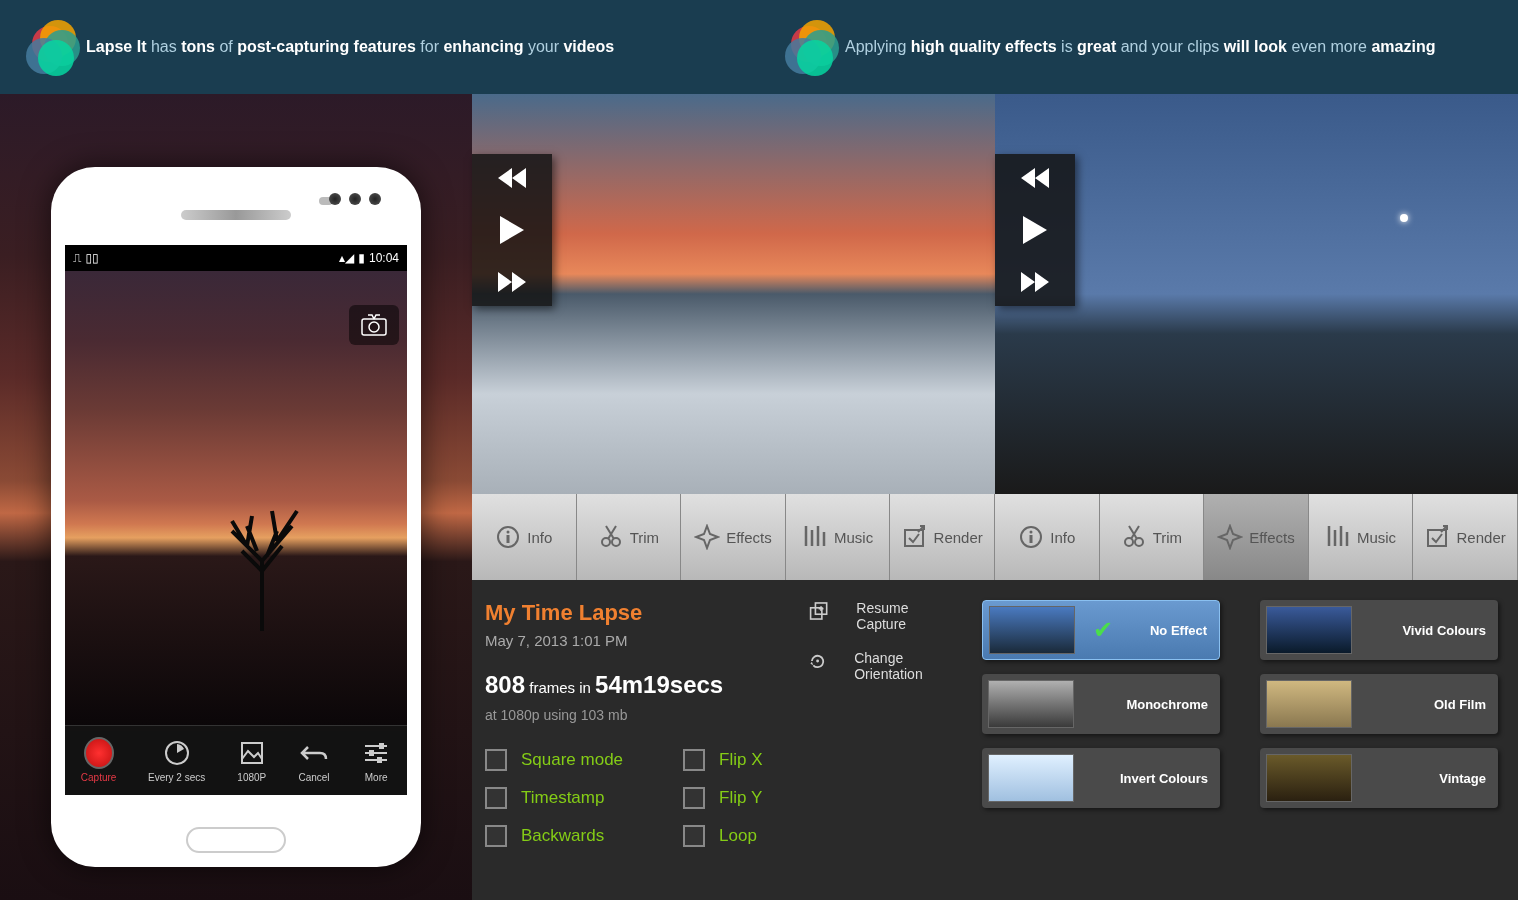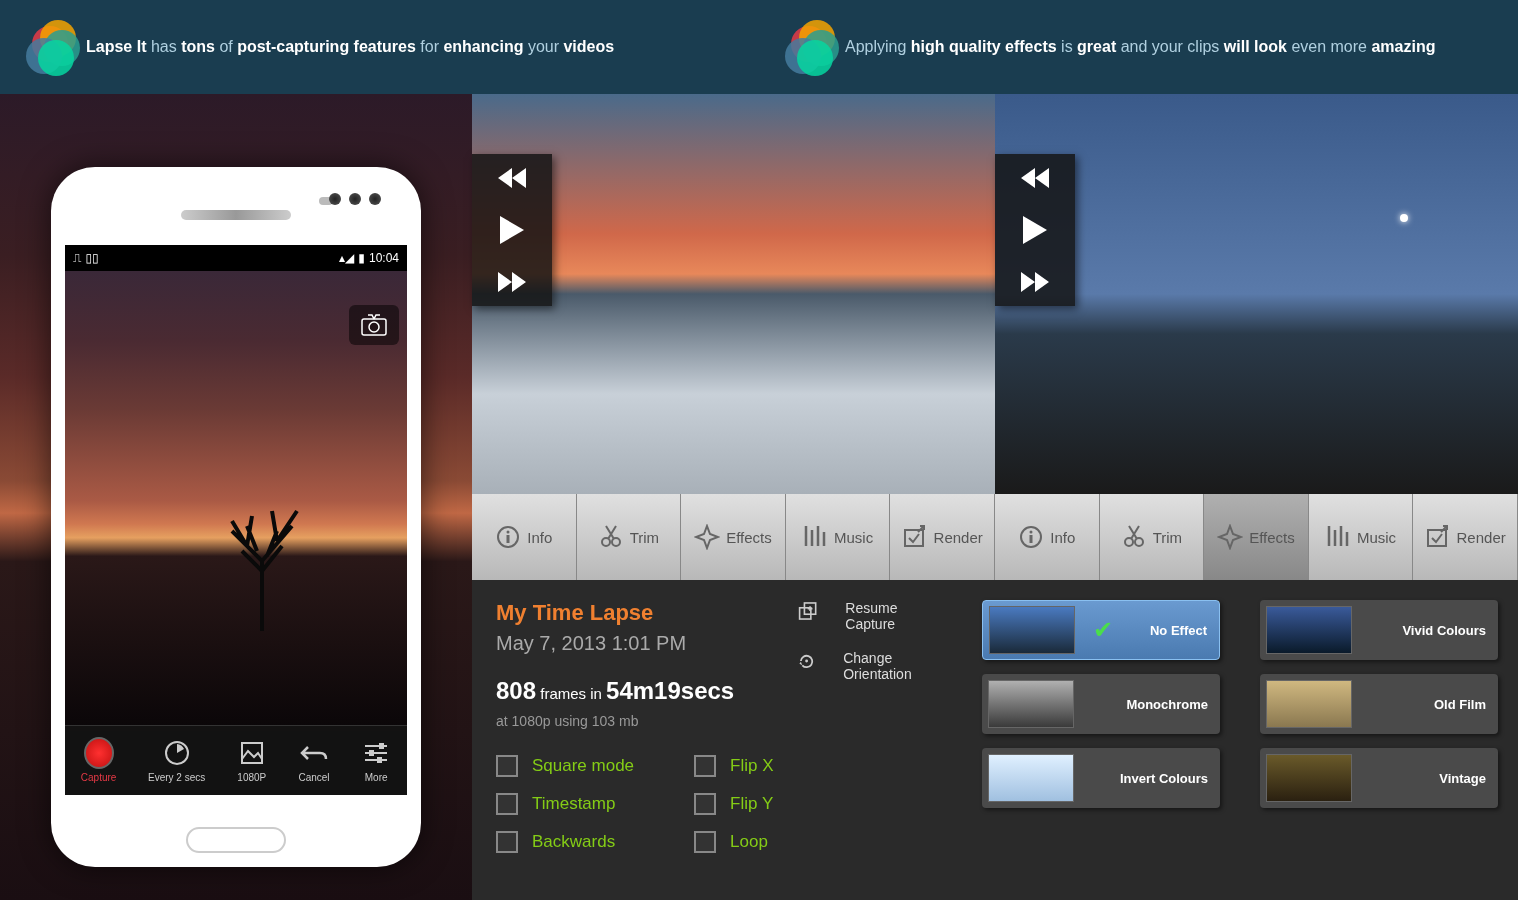--- a/index.html
+++ b/index.html
@@ -51,27 +51,27 @@
 .preview2 { background: linear-gradient(180deg, #3a5a8a 0%, #5a7aaa 50%, #2a3a4a 60%, #1a1a1a 100%); }
 .play-controls { position: absolute; top: 60px; left: 0; width: 80px; background: rgba(20,20,20,0.85); padding: 14px 0; display: flex; flex-direction: column; gap: 28px; align-items: center; box-shadow: 3px 3px 8px rgba(0,0,0,0.5); }
 .moon { position: absolute; top: 120px; right: 110px; width: 8px; height: 8px; background: #fff; border-radius: 50%; box-shadow: 0 0 6px #fff; }
 
 .tabs { height: 86px; display: flex; }
 .tab { flex: 1; background: linear-gradient(180deg, #e0e0e0, #b8b8b8); border-right: 1px solid #888; display: flex; align-items: center; justify-content: center; gap: 6px; color: #555; font-size: 15px; cursor: pointer; }
 .tab.active { background: linear-gradient(180deg, #b0b0b0, #888); }
 .tab-icon { width: 26px; height: 26px; }
 
 .editor { flex: 1; background: #2a2a2a; display: flex; }
-.editor-left { width: 490px; padding: 20px 24px; }
+.editor-left { width: 490px; padding: 20px 13px; }
 .editor-right { flex: 1; padding: 20px; }
 .info-area { display: flex; gap: 20px; }
 .info-col1 { flex: 1; }
 .info-col2 { width: 140px; }
 .project-title { color: #f08030; font-size: 22px; font-weight: bold; margin-bottom: 6px; }
-.project-date { color: #aaa; font-size: 20px; margin-bottom: 22px; }
+.project-date { color: #aaa; font-size: 15px; margin-bottom: 22px; }
 .frames-line { color: #fff; font-size: 15px; margin-bottom: 8px; }
 .frames-line .big { font-size: 24px; font-weight: bold; }
 .resolution { color: #999; font-size: 14px; margin-bottom: 18px; }
 .action-item { display: flex; align-items: flex-start; gap: 28px; color: #ddd; font-size: 14px; margin-bottom: 18px; }
 .action-icon { width: 22px; height: 22px; }
 .checkbox-row { display: flex; align-items: center; gap: 14px; color: #84cc16; font-size: 17px; margin-bottom: 16px; }
 .checkbox { width: 22px; height: 22px; border: 2px solid #888; background: #333; }
 .info-checkboxes { display: flex; gap: 60px; margin-top: 8px; }
 
 .effects-grid { display: grid; grid-template-columns: 1fr 1fr; gap: 14px 40px; }

